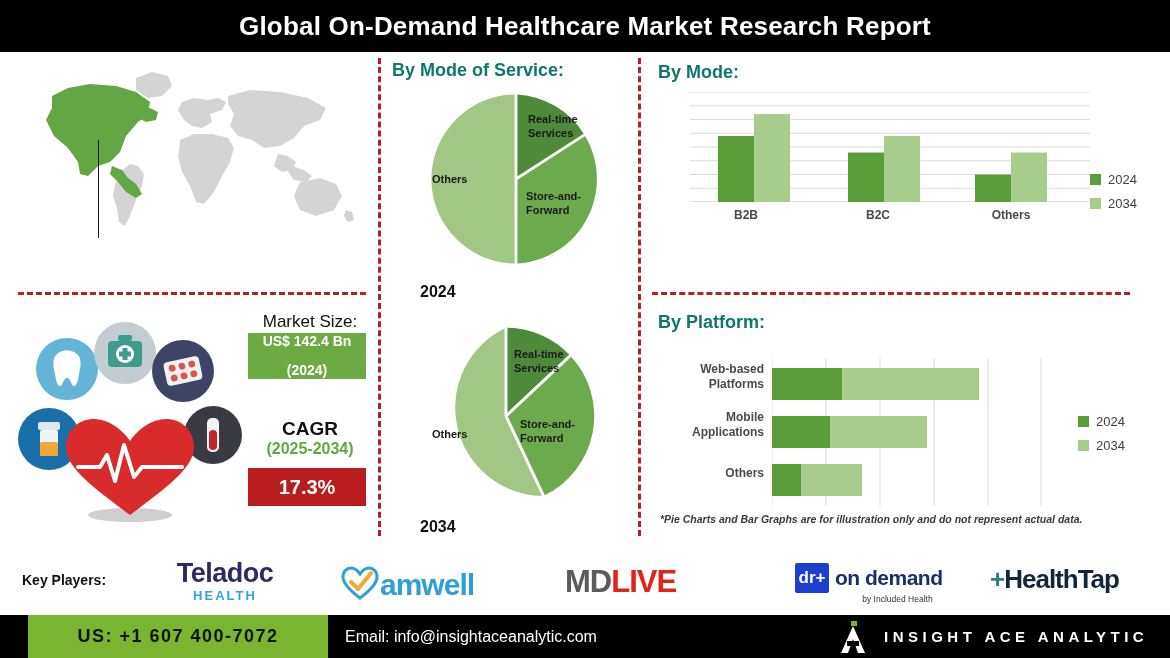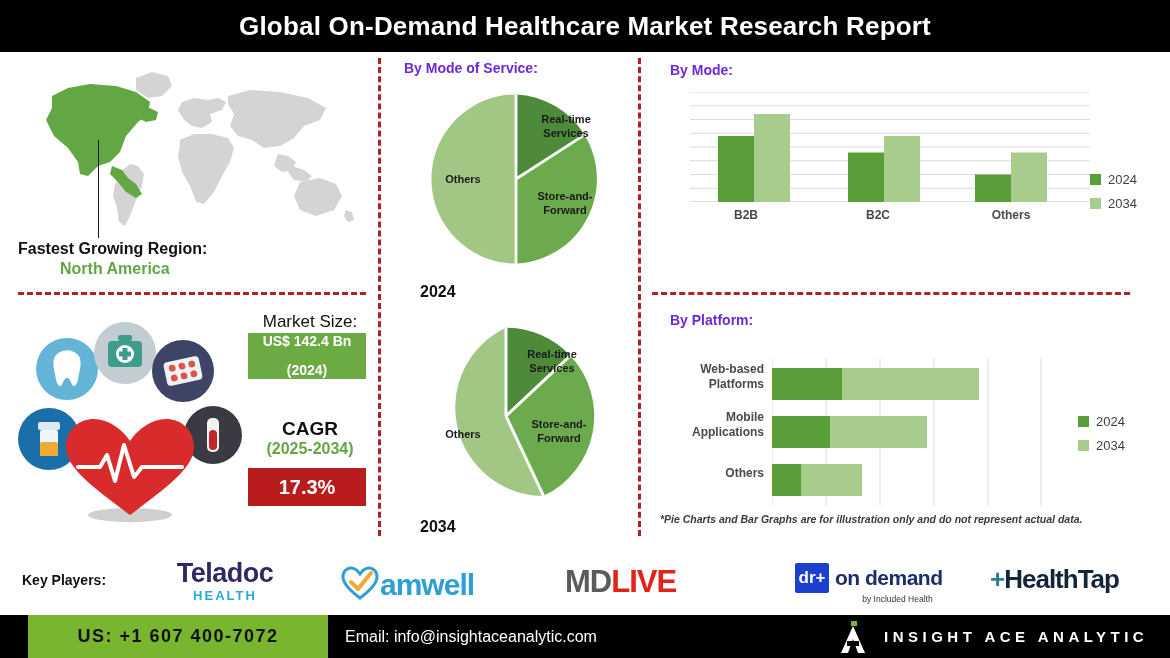--- a/index.html
+++ b/index.html
@@ -36,25 +36,25 @@
     color:#fff;font-size:14px;font-weight:bold;display:flex;flex-direction:column;
     align-items:center;justify-content:space-between;line-height:1.25;}
   .cagr-label{position:absolute;left:240px;top:418px;width:140px;text-align:center;
     font-size:19px;font-weight:bold;color:#111;}
   .cagr-years{position:absolute;left:240px;top:440px;width:140px;text-align:center;
     font-size:16px;font-weight:bold;color:#62a744;}
   .cagr-box{position:absolute;left:248px;top:468px;width:118px;height:38px;background:#b91c1c;
     color:#fff;font-size:20px;font-weight:bold;display:flex;align-items:center;justify-content:center;}
 
   
-  .sec-head{position:absolute;font-size:14px;font-weight:bold;color:#6d28d9;margin-left:12px;}
+  .sec-head{position:absolute;font-size:18px;font-weight:bold;color:#0f766e;}
   .pie{position:absolute;}
   .pie-year{position:absolute;font-size:16px;font-weight:bold;color:#111;}
   .pie-lbl{position:absolute;font-size:11px;font-weight:bold;color:#1a1a1a;
-    text-align:center;line-height:1.25;pointer-events:none;}
+    line-height:1.25;pointer-events:none;}
 
   
   .chart{position:absolute;}
   .legend{position:absolute;font-size:13px;color:#3f3f3f;}
   .legend .row{display:flex;align-items:center;margin-bottom:9px;}
   .legend .sw{width:11px;height:11px;margin-right:7px;display:inline-block;}
   .axis-lbl{position:absolute;font-size:12px;font-weight:bold;color:#4a4a4a;text-align:center;}
   .cat-lbl{position:absolute;font-size:12px;font-weight:bold;color:#4a4a4a;
     text-align:right;line-height:1.25;}
   .disclaimer{position:absolute;left:660px;top:513px;width:470px;font-size:10.5px;
@@ -128,24 +128,20 @@
       </g>
       <g fill="#62a744">
         <path d="M36,34 l16,-8 22,-4 26,2 20,6 14,10 -2,12 -10,8 -12,14 -6,16 -10,10 -12,4 -10,10 -8,-2 -2,-12 -10,-14 -14,-12 -8,-16 6,-12 z"></path>
         <path d="M96,104 l10,4 6,8 8,6 6,10 -6,4 -10,-6 -8,-10 -8,-8 z"></path>
         <path d="M124,50 l10,-4 8,4 -2,8 -10,2 -8,-4 z"></path>
       </g>
     </svg>
   </div>
   <div class="pointer-line"></div>
 
-  <div class="fgr">
-    <div class="l1">Fastest Growing Region:</div>
-    <div class="l2">North America</div>
-  </div>
 
   <div class="icons">
 
     <div class="ico" style="left:18px;top:18px;width:62px;height:62px;background:#63b4d6;">
       <svg viewBox="0 0 62 62" style="width:62px;height:62px;">
         <path d="M21,16 c6,-5 14,-5 20,0 c5,4 4,12 2,20 c-1,6 -2,12 -5,12 c-3,0 -3,-8 -7,-8 c-4,0 -4,8 -7,8 c-3,0 -4,-6 -5,-12 c-2,-8 -3,-16 2,-20 z" fill="#fff"></path>
       </svg>
     </div>
 
     <div class="ico" style="left:76px;top:2px;width:62px;height:62px;background:#c3ccd1;">

